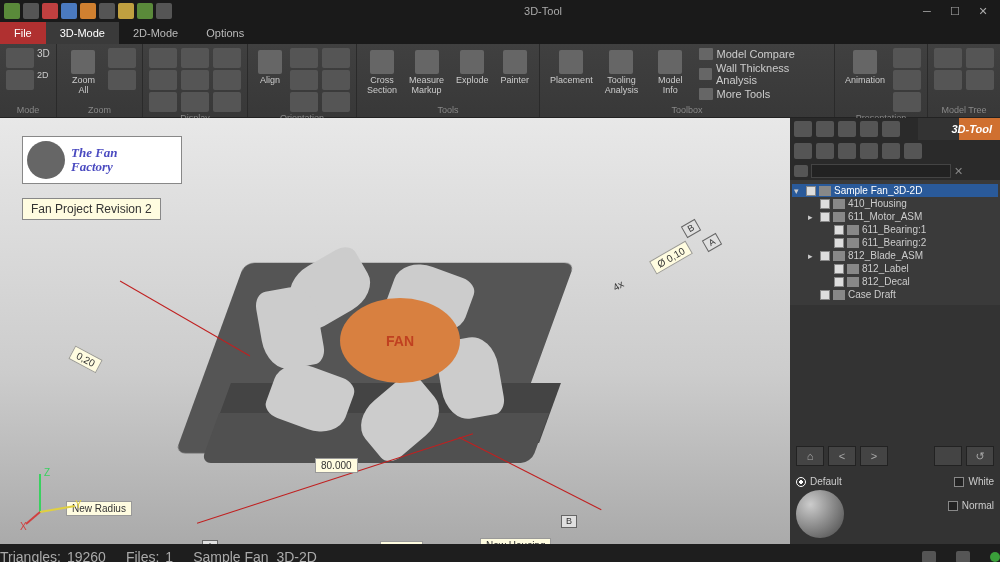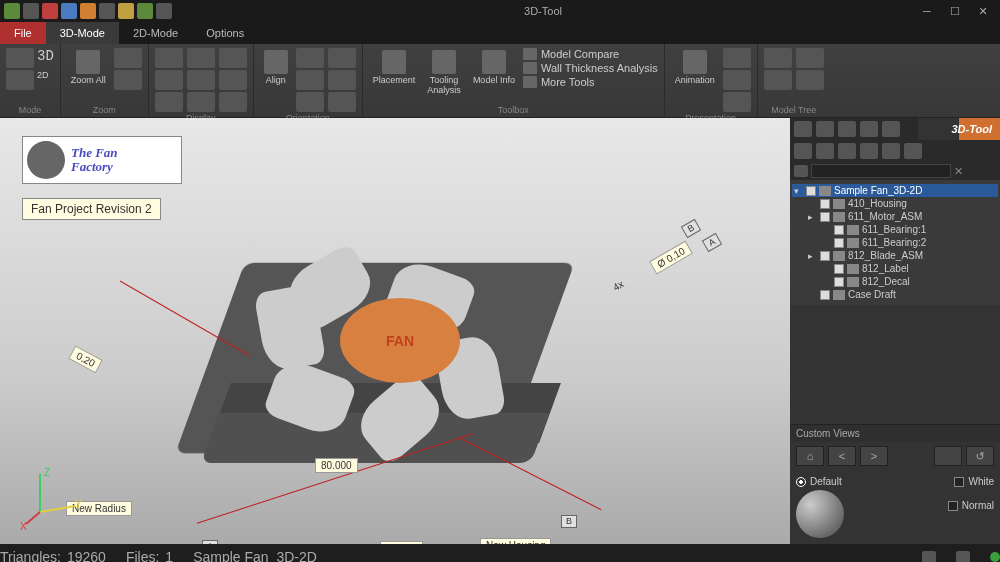--- a/index.html
+++ b/index.html
@@ -121,21 +121,21 @@
   <div class="rib-tab">2D-Mode</div>
   <div class="rib-tab">Options</div>
 </div>
 
 <div class="ribbon">
   <div class="rgroup">
     <div class="rgroup-content">
       <div class="stack">
         <div class="hstack">
             <div class="rbtn-sm"></div>
-            <span style="font-size:14px;font-family:Liberation Mono, monospace;">3D</span>
+            <span style="font-size:10px;">3D</span>
           </div>
         <div class="hstack">
             <div class="rbtn-sm"></div>
             <span style="font-size:9px;">2D</span>
           </div>
       </div>
     </div>
     <div class="rgroup-label">Mode</div>
   </div>
 
@@ -187,20 +187,43 @@
         </div>
       <div class="stack">
           <div class="rbtn-sm"></div>
           <div class="rbtn-sm"></div>
           <div class="rbtn-sm"></div>
         </div>
     </div>
     <div class="rgroup-label">Orientation</div>
   </div>
 
+  <div class="rgroup">
+    <div class="rgroup-content">
+      <div class="rbtn">
+          <div class="icon"></div>
+          <div class="lbl" style="white-space:pre-line;">Cross
+Section</div>
+        </div>
+      <div class="rbtn">
+          <div class="icon"></div>
+          <div class="lbl" style="white-space:pre-line;">Measure
+Markup</div>
+        </div>
+      <div class="rbtn">
+          <div class="icon"></div>
+          <div class="lbl">Explode</div>
+        </div>
+      <div class="rbtn">
+          <div class="icon"></div>
+          <div class="lbl">Painter</div>
+        </div>
+    </div>
+    <div class="rgroup-label">Tools</div>
+  </div>
 
   <div class="rgroup">
     <div class="rgroup-content">
       <div class="rbtn">
           <div class="icon"></div>
           <div class="lbl">Placement</div>
         </div>
       <div class="rbtn">
           <div class="icon"></div>
           <div class="lbl" style="white-space:pre-line;">Tooling
@@ -386,21 +409,20 @@
         <div class="tree-node ind1">
           <span class="ex"></span>
           <span class="cb"></span>
           <span class="di"></span>
           <span>Case Draft</span>
         </div>
       </div>
 
     <div style="flex:1;"></div>
 
-    <div class="sp-section">Custom Views</div>
     <div class="sp-navrow">
       <div class="nb">⌂</div>
       <div class="nb">&lt;</div>
       <div class="nb">&gt;</div>
       <div style="flex:1;"></div>
       <div class="nb"></div>
       <div class="nb">↺</div>
     </div>
     <div class="sp-lighting">
       <div class="radio-col">

